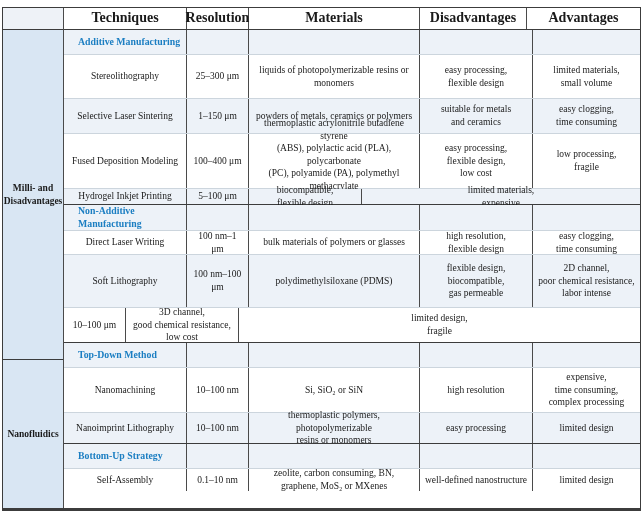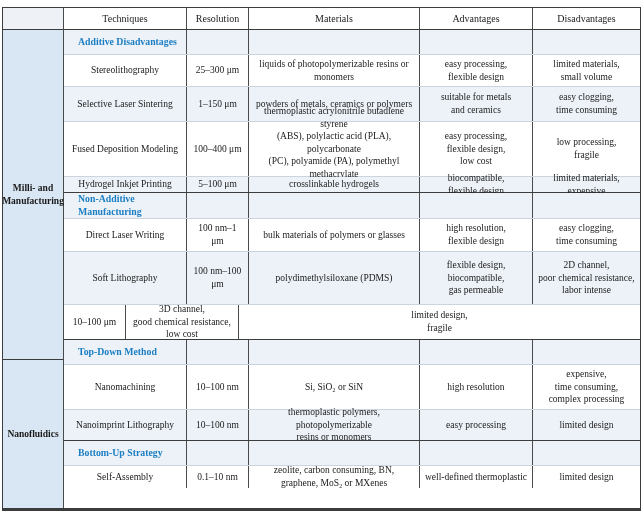--- a/index.html
+++ b/index.html
@@ -25,52 +25,52 @@
   .row.divb{border-bottom:1.5px solid #3c3c3c;}
   .row.tint{background:#edf2f8;}
   .cell{border-right:1px solid #4a4a4a;display:flex;align-items:center;justify-content:center;
         text-align:center;font-size:9.5px;line-height:1.32;white-space:pre-line;padding:1px 4px;}
   .cell:last-child{border-right:none;}
   .c-tech{width:123px;}
   .c-res{width:62px;}
   .c-mat{width:171px;}
   .c-adv{width:113px;}
   .c-dis{flex:1;}
-  .head .cell{font-weight:normal;font-size:10px;}
+  .head .cell{font-weight:bold;font-size:14px;}
   .subhead{justify-content:flex-start;text-align:left;padding-left:14px;
            font-weight:bold;color:#1b7ec2;font-size:9.8px;}
 
   .h22{height:22px;} .h25{height:25px;} .h26{height:26px;} .h31{height:31px;}
-  .h32{height:16px;} .h33{height:33px;} .h35{height:35px;} .h36{height:32px;}
+  .h32{height:16px;} .h33{height:24px;} .h35{height:35px;} .h36{height:44px;}
   .h45{height:45px;} .h53{height:53px;} .h55{height:55px;}
 </style>
 </head>
 <body>
 
 <div class="table">
 
   <div class="leftcol">
     <div class="lc-spacer"></div>
     <div class="lc-cell lc-g1">Milli- and
-Manufacturing</div>
+Disadvantages</div>
     <div class="lc-cell lc-g2">Nanofluidics</div>
   </div>
 
   <div class="main">
 
     <div class="row head h22 divb">
       <div class="cell c-tech">Techniques</div>
       <div class="cell c-res">Resolution</div>
       <div class="cell c-mat">Materials</div>
+      <div class="cell c-dis">Disadvantages</div>
       <div class="cell c-adv">Advantages</div>
-      <div class="cell c-dis">Disadvantages</div>
     </div>
 
     <div class="row tint h25">
-      <div class="cell c-tech subhead">Additive Disadvantages</div>
+      <div class="cell c-tech subhead">Additive Manufacturing</div>
       <div class="cell c-res"></div>
       <div class="cell c-mat"></div>
       <div class="cell c-adv"></div>
       <div class="cell c-dis"></div>
     </div>
 
     <div class="row h36">
       <div class="cell c-tech">Stereolithography</div>
       <div class="cell c-res">25–300 μm</div>
       <div class="cell c-mat">liquids of photopolymerizable resins or
@@ -101,21 +101,20 @@
       <div class="cell c-adv">easy processing,
 flexible design,
 low cost</div>
       <div class="cell c-dis">low processing,
 fragile</div>
     </div>
 
     <div class="row tint h32 divb">
       <div class="cell c-tech">Hydrogel Inkjet Printing</div>
       <div class="cell c-res">5–100 μm</div>
-      <div class="cell c-mat">crosslinkable hydrogels</div>
       <div class="cell c-adv">biocompatible,
 flexible design</div>
       <div class="cell c-dis">limited materials,
 expensive</div>
     </div>
 
     <div class="row tint h26">
       <div class="cell c-tech subhead">Non-Additive Manufacturing</div>
       <div class="cell c-res"></div>
       <div class="cell c-mat"></div>
@@ -187,18 +186,18 @@
       <div class="cell c-mat"></div>
       <div class="cell c-adv"></div>
       <div class="cell c-dis"></div>
     </div>
 
     <div class="row h22">
       <div class="cell c-tech">Self-Assembly</div>
       <div class="cell c-res">0.1–10 nm</div>
       <div class="cell c-mat">zeolite, carbon consuming, BN,
 graphene, MoS₂ or MXenes</div>
-      <div class="cell c-adv">well-defined thermoplastic</div>
+      <div class="cell c-adv">well-defined nanostructure</div>
       <div class="cell c-dis">limited design</div>
     </div>
 
   </div>
 </div>
 
 </body></html>

